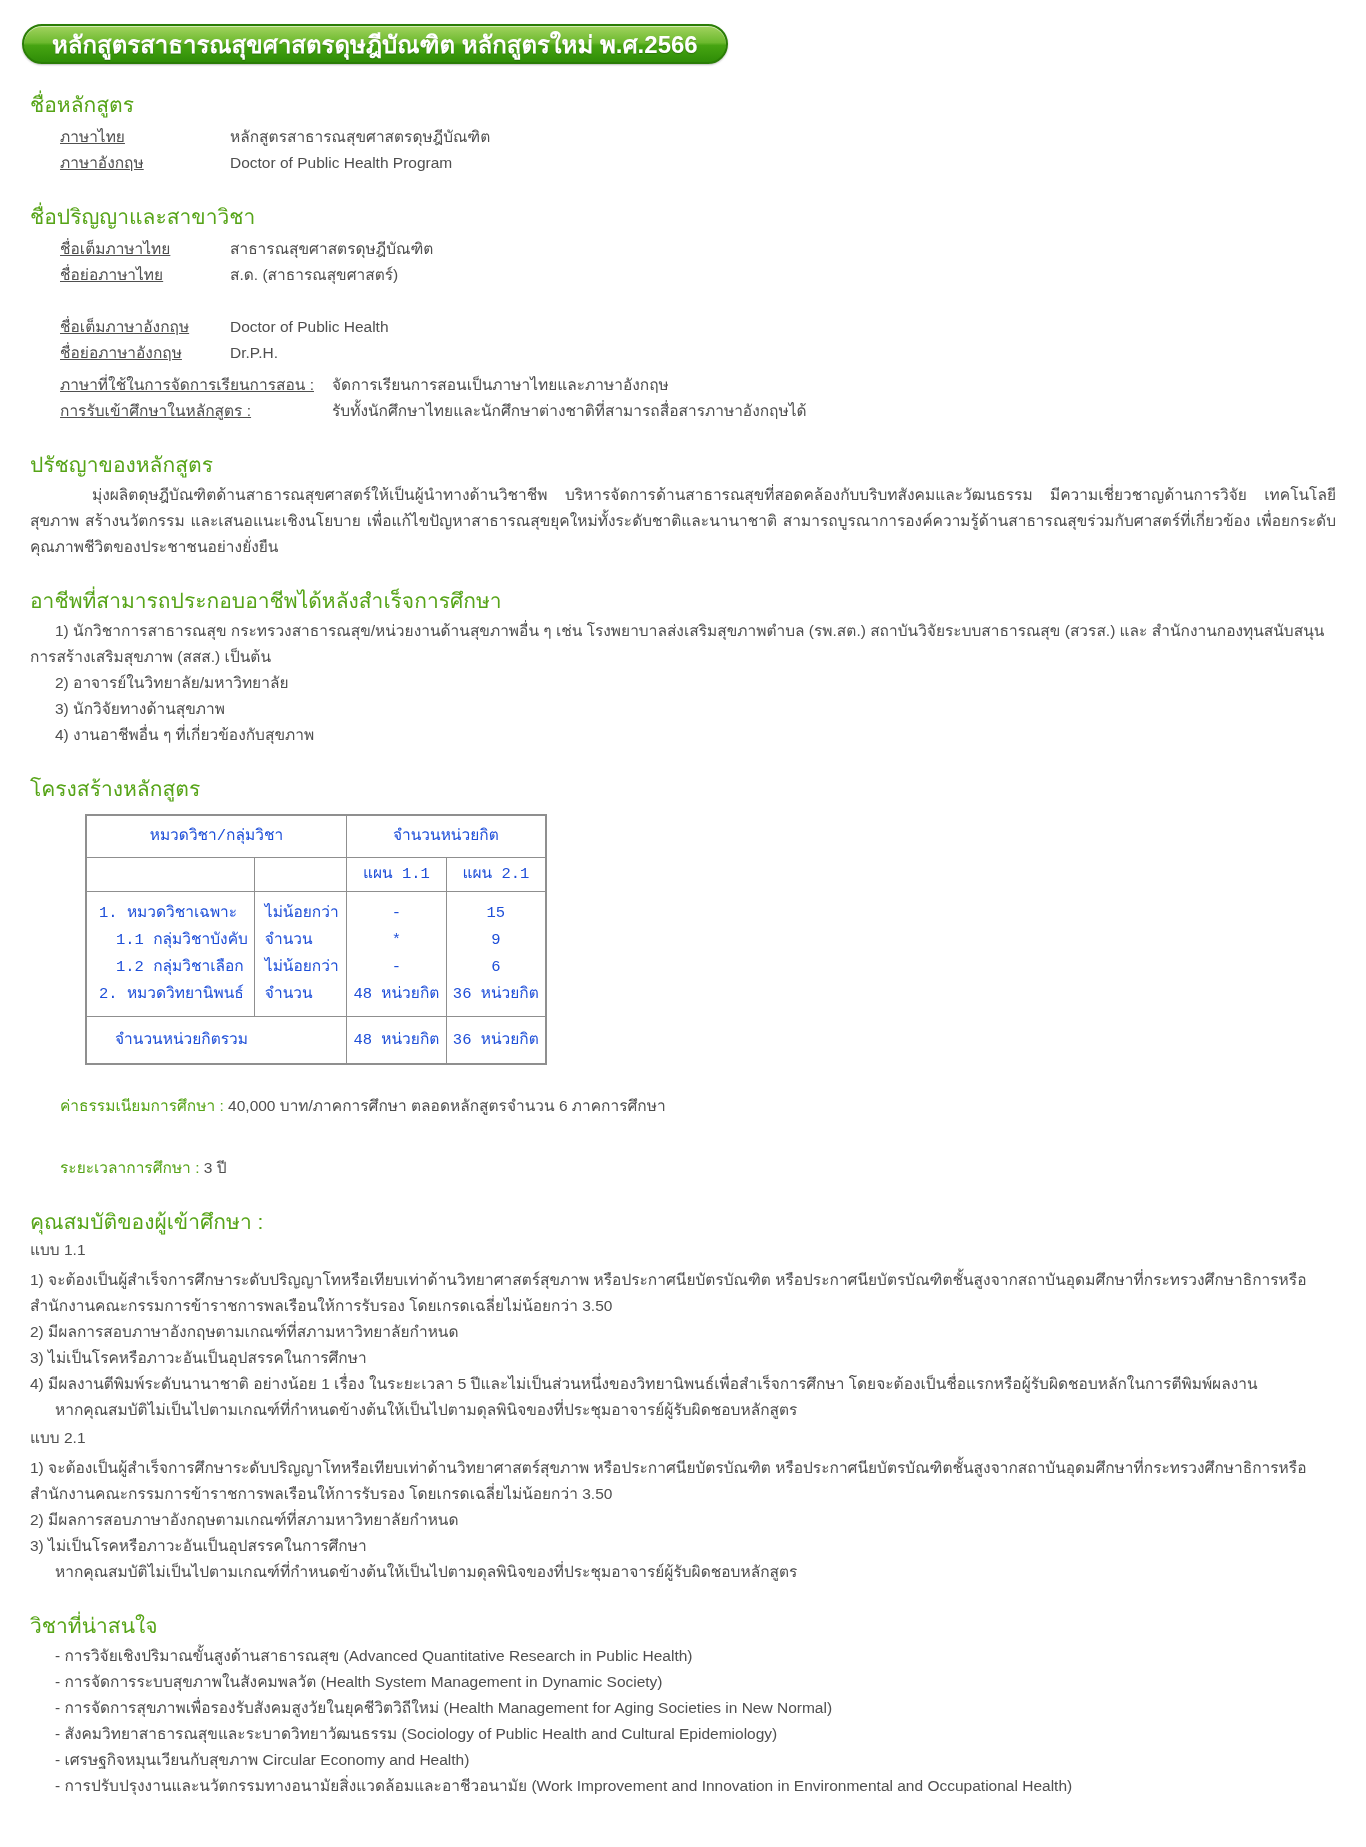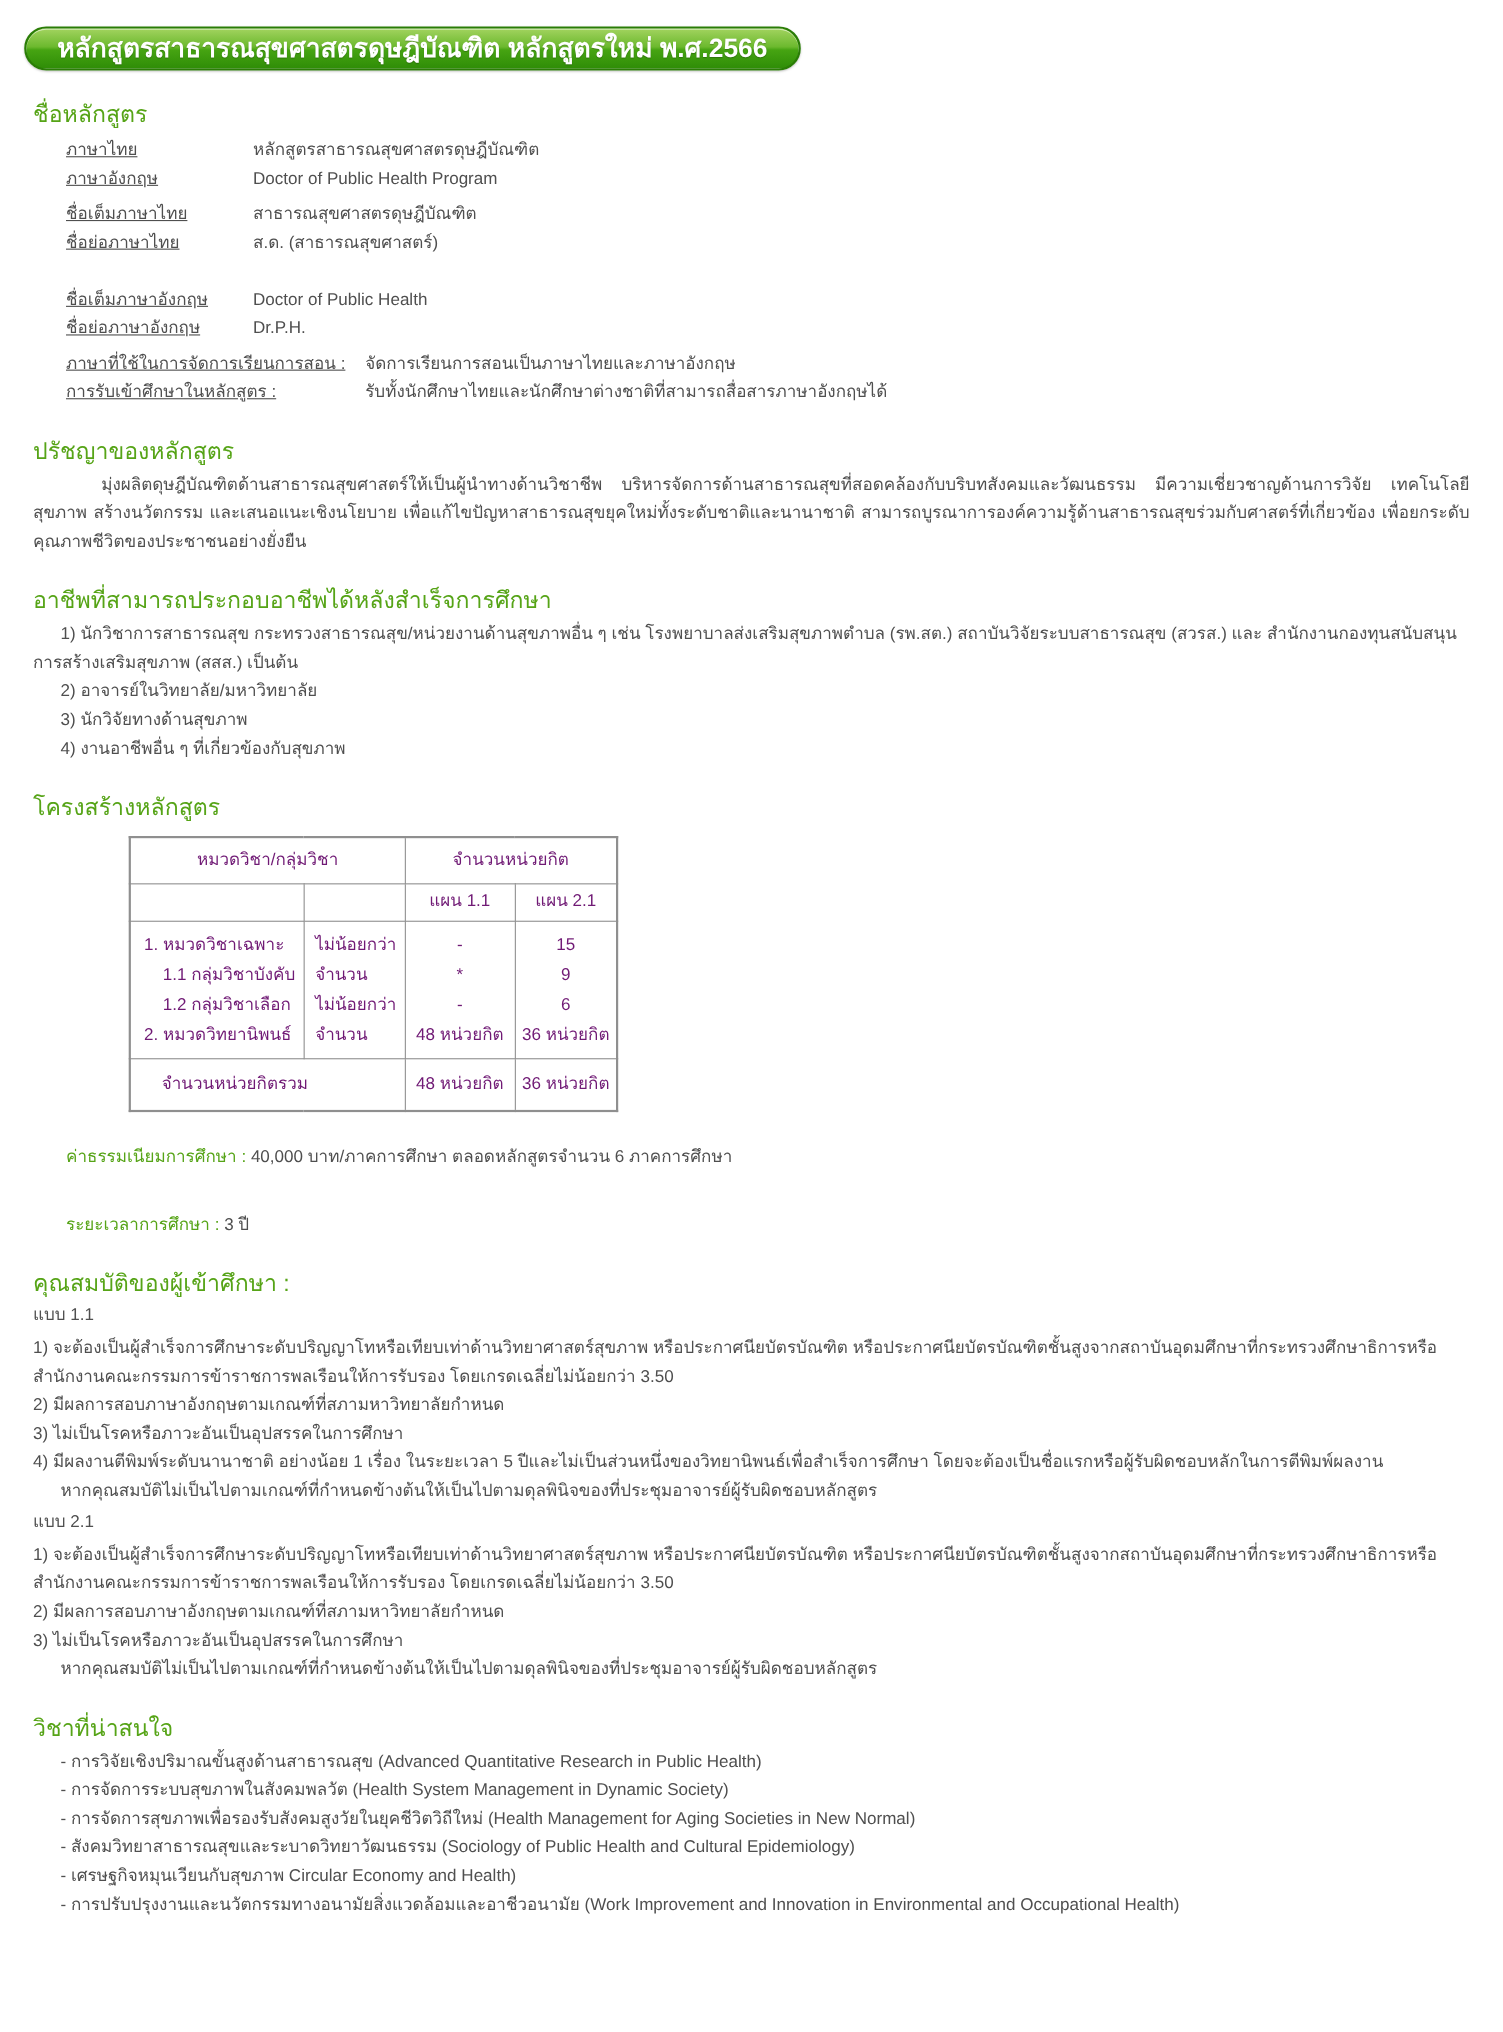--- a/index.html
+++ b/index.html
@@ -31,22 +31,22 @@
   .para { margin:4px 10px 0 0; text-indent:62px; text-align:justify; }
 
   .list { margin-top:4px; }
   .num-item { text-indent:25px; }
   .flush-item { text-indent:0; }
   .note-item { text-indent:25px; }
   .bullet-item { text-indent:25px; }
 
   
   table.ctable {
-    border-collapse:collapse; margin:12px 0 0 87px;
-    border:2px solid #8f8f8f; color:#701a75;
+    border-collapse:collapse; margin:12px 0 0 55px;
+    border:2px solid #8f8f8f; color:#1d4ed8;font-family:Liberation Mono, monospace;
   }
   table.ctable td { border:1px solid #8f8f8f; font-size:15.5px; vertical-align:middle; }
   td.th-main { height:42px; text-align:center; }
   td.th-plan { height:34px; text-align:center; }
   td.body-cell { padding:8px 6px; vertical-align:top; }
   .tline { line-height:27px; white-space:nowrap; }
   .cat-cell .tline:nth-child(2), .cat-cell .tline:nth-child(3) { padding-left:17px; }
   .cat-cell { padding-left:12px !important; }
   .cond-cell { padding-left:10px !important; }
   .center { text-align:center; }
@@ -73,20 +73,21 @@
   <div class="kv mt6">
     <span class="k">ภาษาไทย</span>
     <span class="v">หลักสูตรสาธารณสุขศาสตรดุษฎีบัณฑิต</span>
   </div>
   <div class="kv">
     <span class="k">ภาษาอังกฤษ</span>
     <span class="v">Doctor of Public Health Program</span>
   </div>
 
   
+  <div class="sec-h">ชื่อปริญญาและสาขาวิชา</div>
   <div class="kv mt6">
     <span class="k">ชื่อเต็มภาษาไทย</span>
     <span class="v">สาธารณสุขศาสตรดุษฎีบัณฑิต</span>
   </div>
   <div class="kv">
     <span class="k">ชื่อย่อภาษาไทย</span>
     <span class="v">ส.ด. (สาธารณสุขศาสตร์)</span>
   </div>
   <div class="gap"></div>
   <div class="kv">

